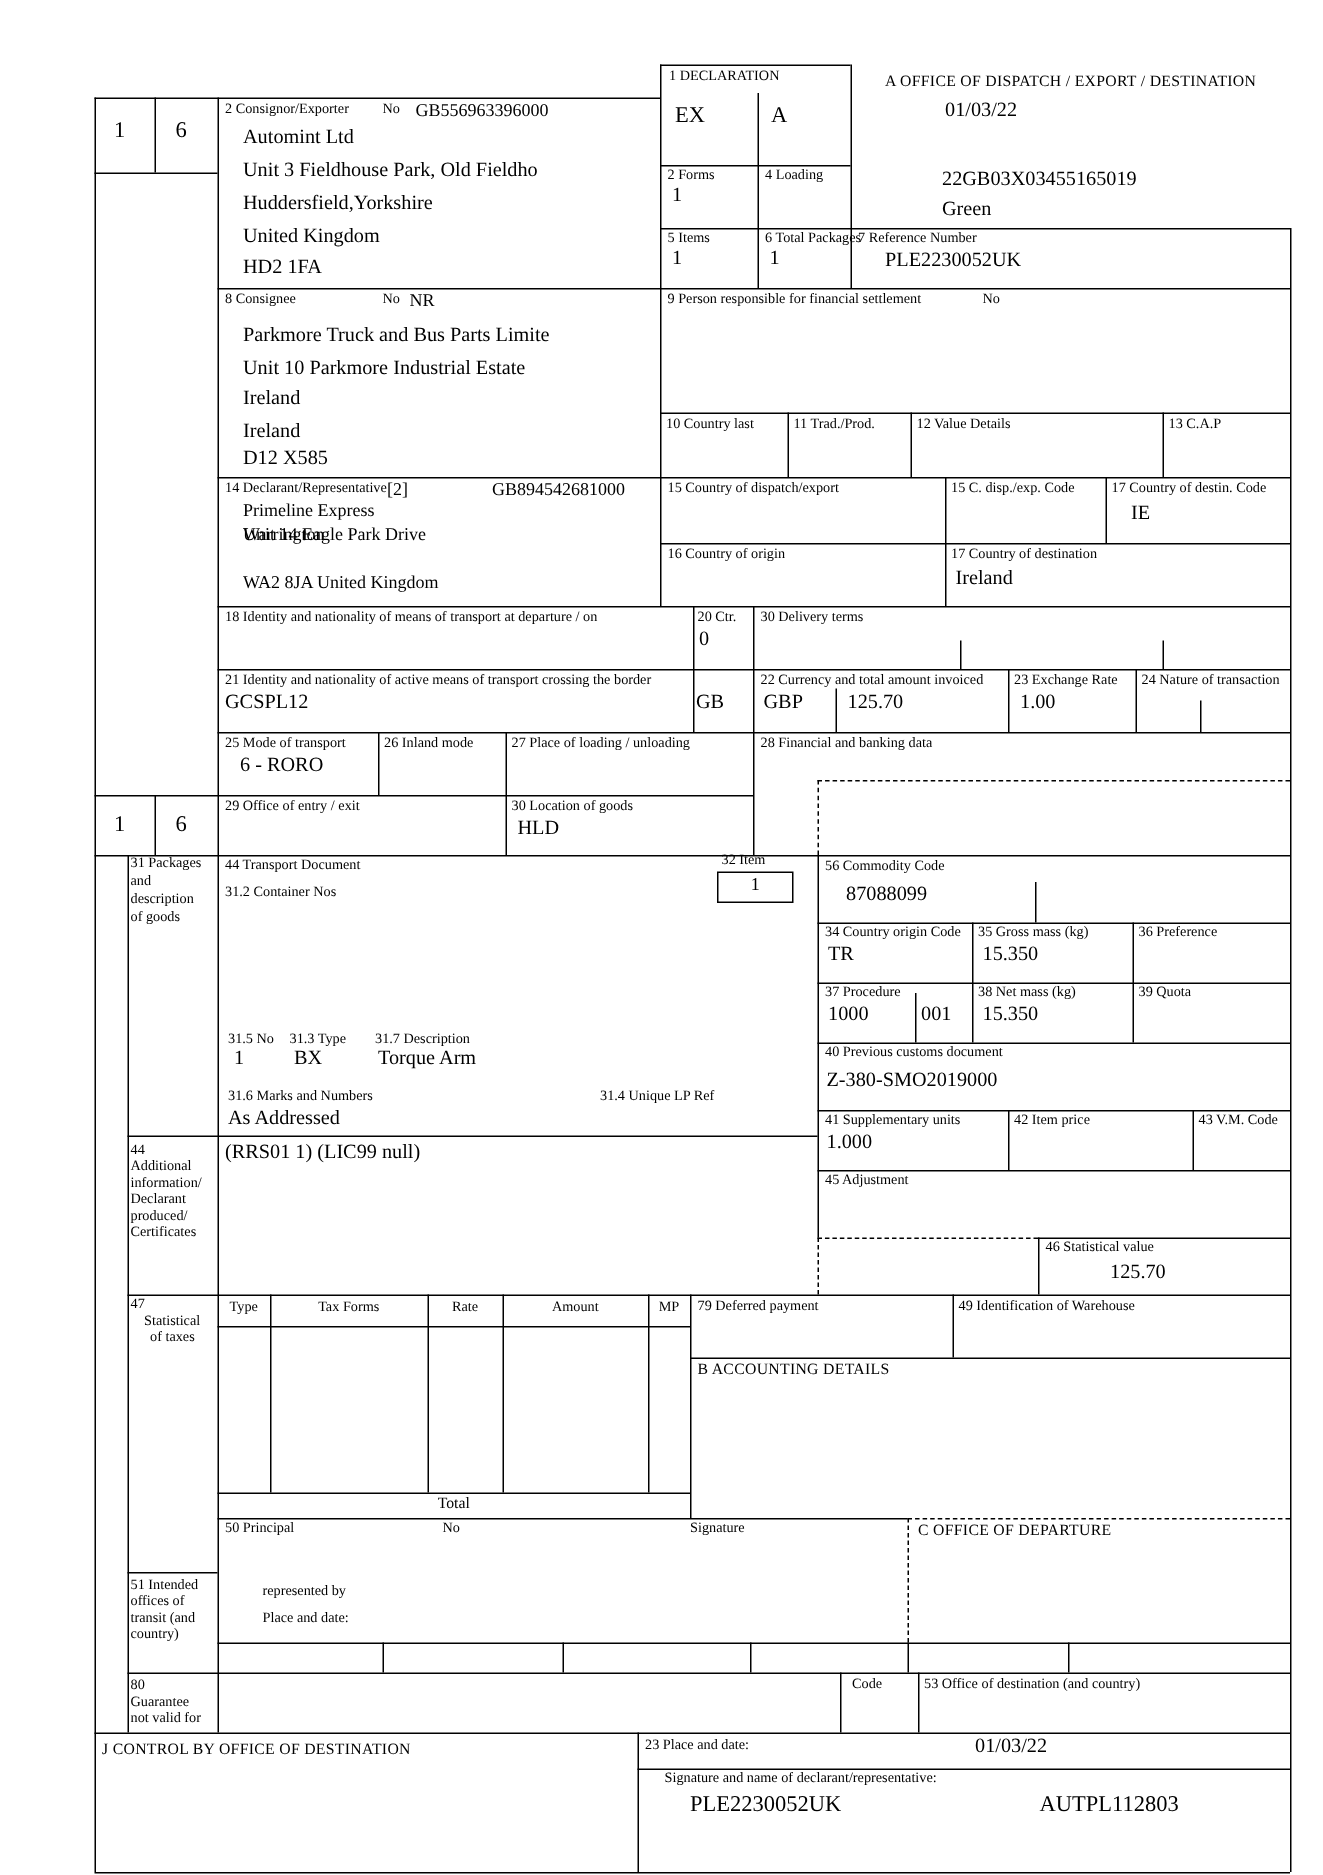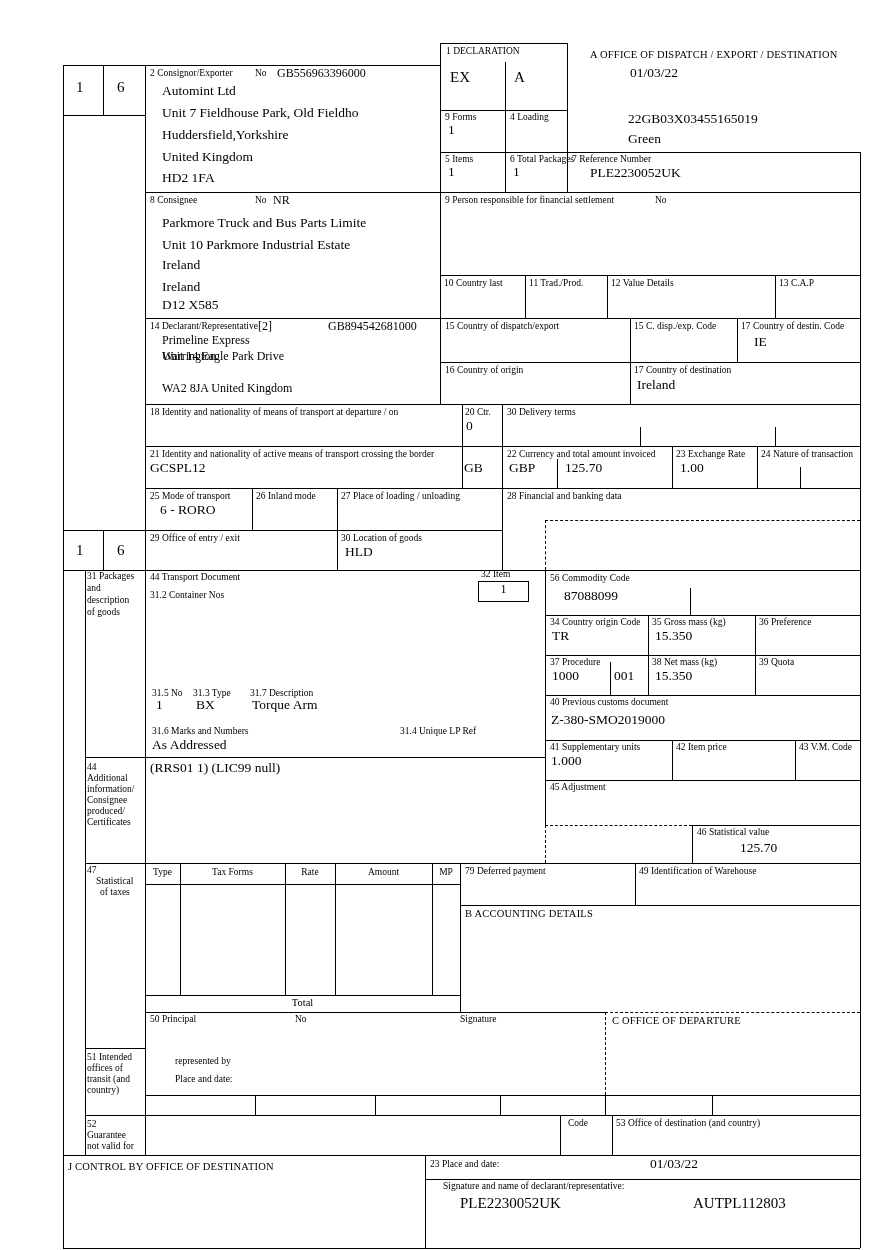--- a/index.html
+++ b/index.html
@@ -123,26 +123,26 @@
   <div class="t big" style="left:514px;top:70px">A</div>
   <div class="t lbl2" style="left:590px;top:49px">A    OFFICE OF DISPATCH / EXPORT / DESTINATION</div>
   <div class="t val" style="left:630px;top:66px">01/03/22</div>
   <div class="t big" style="left:76px;top:80px">1</div>
   <div class="t big" style="left:117px;top:80px">6</div>
 
   <div class="t lbl" style="left:150px;top:69px">2 Consignor/Exporter</div>
   <div class="t lbl" style="left:255px;top:69px">No</div>
   <div class="t vs" style="left:277px;top:67px">GB556963396000</div>
   <div class="t val" style="left:162px;top:84px">Automint Ltd</div>
-  <div class="t val" style="left:162px;top:106px">Unit 7 Fieldhouse Park, Old Fieldho</div>
+  <div class="t val" style="left:162px;top:106px">Unit 3 Fieldhouse Park, Old Fieldho</div>
   <div class="t val" style="left:162px;top:128px">Huddersfield,Yorkshire</div>
   <div class="t val" style="left:162px;top:150px">United Kingdom</div>
   <div class="t val" style="left:162px;top:171px">HD2 1FA</div>
 
-  <div class="t lbl" style="left:445px;top:113px">9 Forms</div>
+  <div class="t lbl" style="left:445px;top:113px">2 Forms</div>
   <div class="t val" style="left:448px;top:123px">1</div>
   <div class="t lbl" style="left:510px;top:113px">4 Loading</div>
   <div class="t val" style="left:628px;top:112px">22GB03X03455165019</div>
   <div class="t val" style="left:628px;top:132px">Green</div>
   <div class="t lbl" style="left:445px;top:155px">5 Items</div>
   <div class="t val" style="left:448px;top:165px">1</div>
   <div class="t lbl" style="left:510px;top:155px">6 Total Packages</div>
   <div class="t val" style="left:513px;top:165px">1</div>
   <div class="t lbl" style="left:572px;top:155px">7 Reference Number</div>
   <div class="t val" style="left:590px;top:166px">PLE2230052UK</div>
@@ -241,21 +241,21 @@
   <div class="t lbl" style="left:400px;top:727px">31.4 Unique LP Ref</div>
 
   <div class="t lbl" style="left:550px;top:743px">41 Supplementary units</div>
   <div class="t val" style="left:551px;top:754px">1.000</div>
   <div class="t lbl" style="left:676px;top:743px">42 Item price</div>
   <div class="t lbl" style="left:799px;top:743px">43 V.M. Code</div>
 
   <div class="t lbl" style="left:87px;top:763px">44</div>
   <div class="t lbl" style="left:87px;top:774px">Additional</div>
   <div class="t lbl" style="left:87px;top:785px">information/</div>
-  <div class="t lbl" style="left:87px;top:796px">Consignee</div>
+  <div class="t lbl" style="left:87px;top:796px">Declarant</div>
   <div class="t lbl" style="left:87px;top:807px">produced/</div>
   <div class="t lbl" style="left:87px;top:818px">Certificates</div>
   <div class="t val" style="left:150px;top:761px">(RRS01 1) (LIC99 null)</div>
   <div class="t lbl" style="left:550px;top:783px">45 Adjustment</div>
   <div class="t lbl" style="left:697px;top:828px">46 Statistical value</div>
   <div class="t val" style="left:740px;top:841px">125.70</div>
 
   <div class="t lbl" style="left:87px;top:866px">47</div>
   <div class="t lbl" style="left:96px;top:877px">Statistical</div>
   <div class="t lbl" style="left:100px;top:888px">of taxes</div>
@@ -273,21 +273,21 @@
   <div class="t lbl" style="left:295px;top:1015px">No</div>
   <div class="t lbl" style="left:460px;top:1015px">Signature</div>
   <div class="t lbl2" style="left:612px;top:1015px">C OFFICE OF DEPARTURE</div>
   <div class="t lbl" style="left:87px;top:1053px">51 Intended</div>
   <div class="t lbl" style="left:87px;top:1064px">offices of</div>
   <div class="t lbl" style="left:87px;top:1075px">transit (and</div>
   <div class="t lbl" style="left:87px;top:1086px">country)</div>
   <div class="t lbl" style="left:175px;top:1057px">represented by</div>
   <div class="t lbl" style="left:175px;top:1075px">Place and date:</div>
 
-  <div class="t lbl" style="left:87px;top:1120px">52</div>
+  <div class="t lbl" style="left:87px;top:1120px">80</div>
   <div class="t lbl" style="left:87px;top:1131px">Guarantee</div>
   <div class="t lbl" style="left:87px;top:1142px">not valid for</div>
   <div class="t lbl" style="left:568px;top:1119px">Code</div>
   <div class="t lbl" style="left:616px;top:1119px">53 Office of destination (and country)</div>
 
   <div class="t lbl2" style="left:68px;top:1161px">J CONTROL BY OFFICE OF DESTINATION</div>
   <div class="t lbl" style="left:430px;top:1160px">23 Place and date:</div>
   <div class="t val" style="left:650px;top:1157px">01/03/22</div>
   <div class="t lbl" style="left:443px;top:1182px">Signature and name of declarant/representative:</div>
   <div class="t big" style="left:460px;top:1196px">PLE2230052UK</div>

